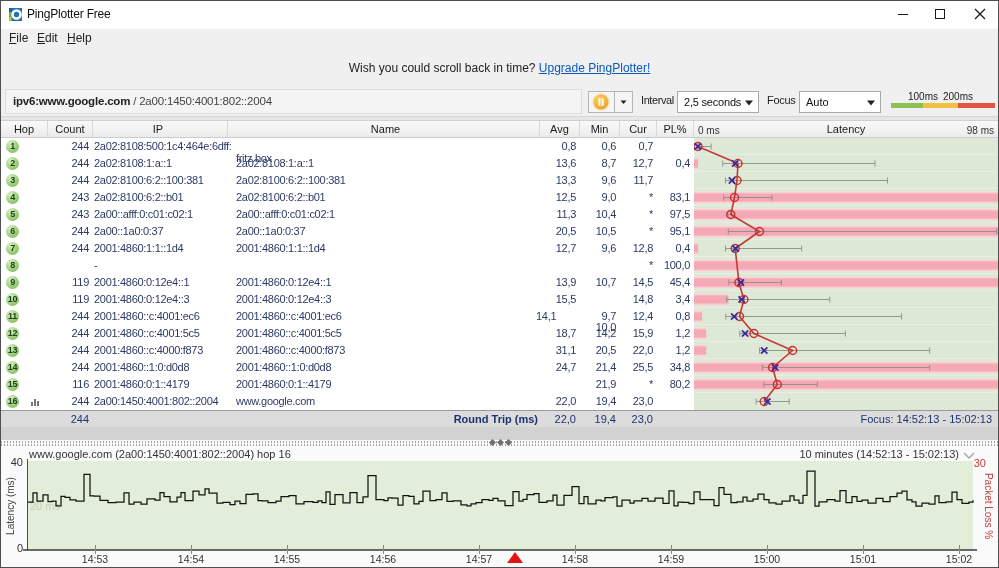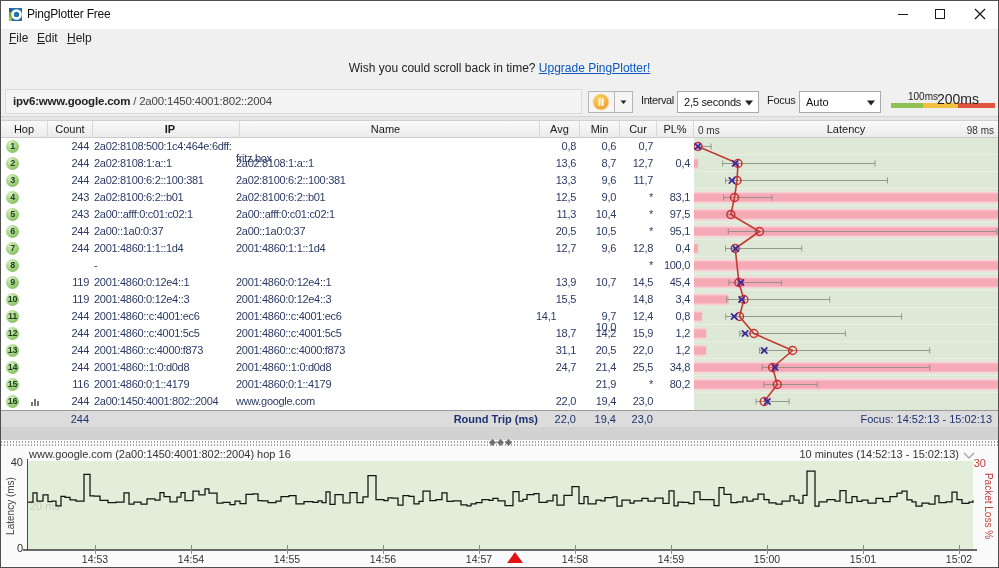--- a/index.html
+++ b/index.html
@@ -81,29 +81,29 @@
     <svg width="10" height="8" style="position:absolute;right:4px;top:7px">
         <path d="M1,1.5 L9,1.5 L5,6.5 Z" fill="#222"></path>
       </svg>
   </div>
   <div class="abs" style="left:890px;top:17px;width:104px;height:5px;">
     <i class="abs" style="left:0;width:32px;height:5px;background:#8dc153;"></i>
     <i class="abs" style="left:32px;width:35px;height:5px;background:#f2c040;"></i>
     <i class="abs" style="left:67px;width:37px;height:5px;background:#e25540;"></i>
   </div>
   <div class="abs" style="left:892px;top:5px;width:60px;text-align:center;font-size:10px;color:#222;">100ms</div>
-  <div class="abs" style="left:927px;top:5px;width:60px;text-align:center;font-size:14px;color:#222;">200ms</div>
+  <div class="abs" style="left:927px;top:5px;width:60px;text-align:center;font-size:10px;color:#222;">200ms</div>
 </div>
 
 <div class="abs" style="left:0;top:115px;width:997px;height:4px;background:#e6e6e6;border-top:1px solid #d5d5d5;"></div>
 
 <div class="abs" style="left:0;top:119px;width:997px;height:18px;background:linear-gradient(#f9f9f9,#ebebeb);border-top:1px solid #d0d0d0;border-bottom:1px solid #cccccc;">
   <div class="hdrcell" style="left:0;width:47px;">Hop</div>
   <div class="hdrcell" style="left:47px;width:45px;">Count</div>
-  <div class="hdrcell" style="left:100px;width:139px;font-weight:bold;">IP</div>
+  <div class="hdrcell" style="left:88px;width:139px;">IP</div>
   <div class="hdrcell" style="left:231px;width:308px;">Name</div>
   <div class="hdrcell" style="left:539px;width:40px;">Avg</div>
   <div class="hdrcell" style="left:579px;width:40px;">Min</div>
   <div class="hdrcell" style="left:619px;width:37px;">Cur</div>
   <div class="hdrcell" style="left:656px;width:37px;">PL%</div>
   <div class="hdrcell" style="left:693px;width:304px;border-right:none;">Latency
     <span class="abs" style="left:4px;top:1px;font-size:10px;color:#333;">0 ms</span>
     <span class="abs" style="right:4px;top:1px;font-size:10px;color:#333;">98 ms</span>
   </div>
 </div>

